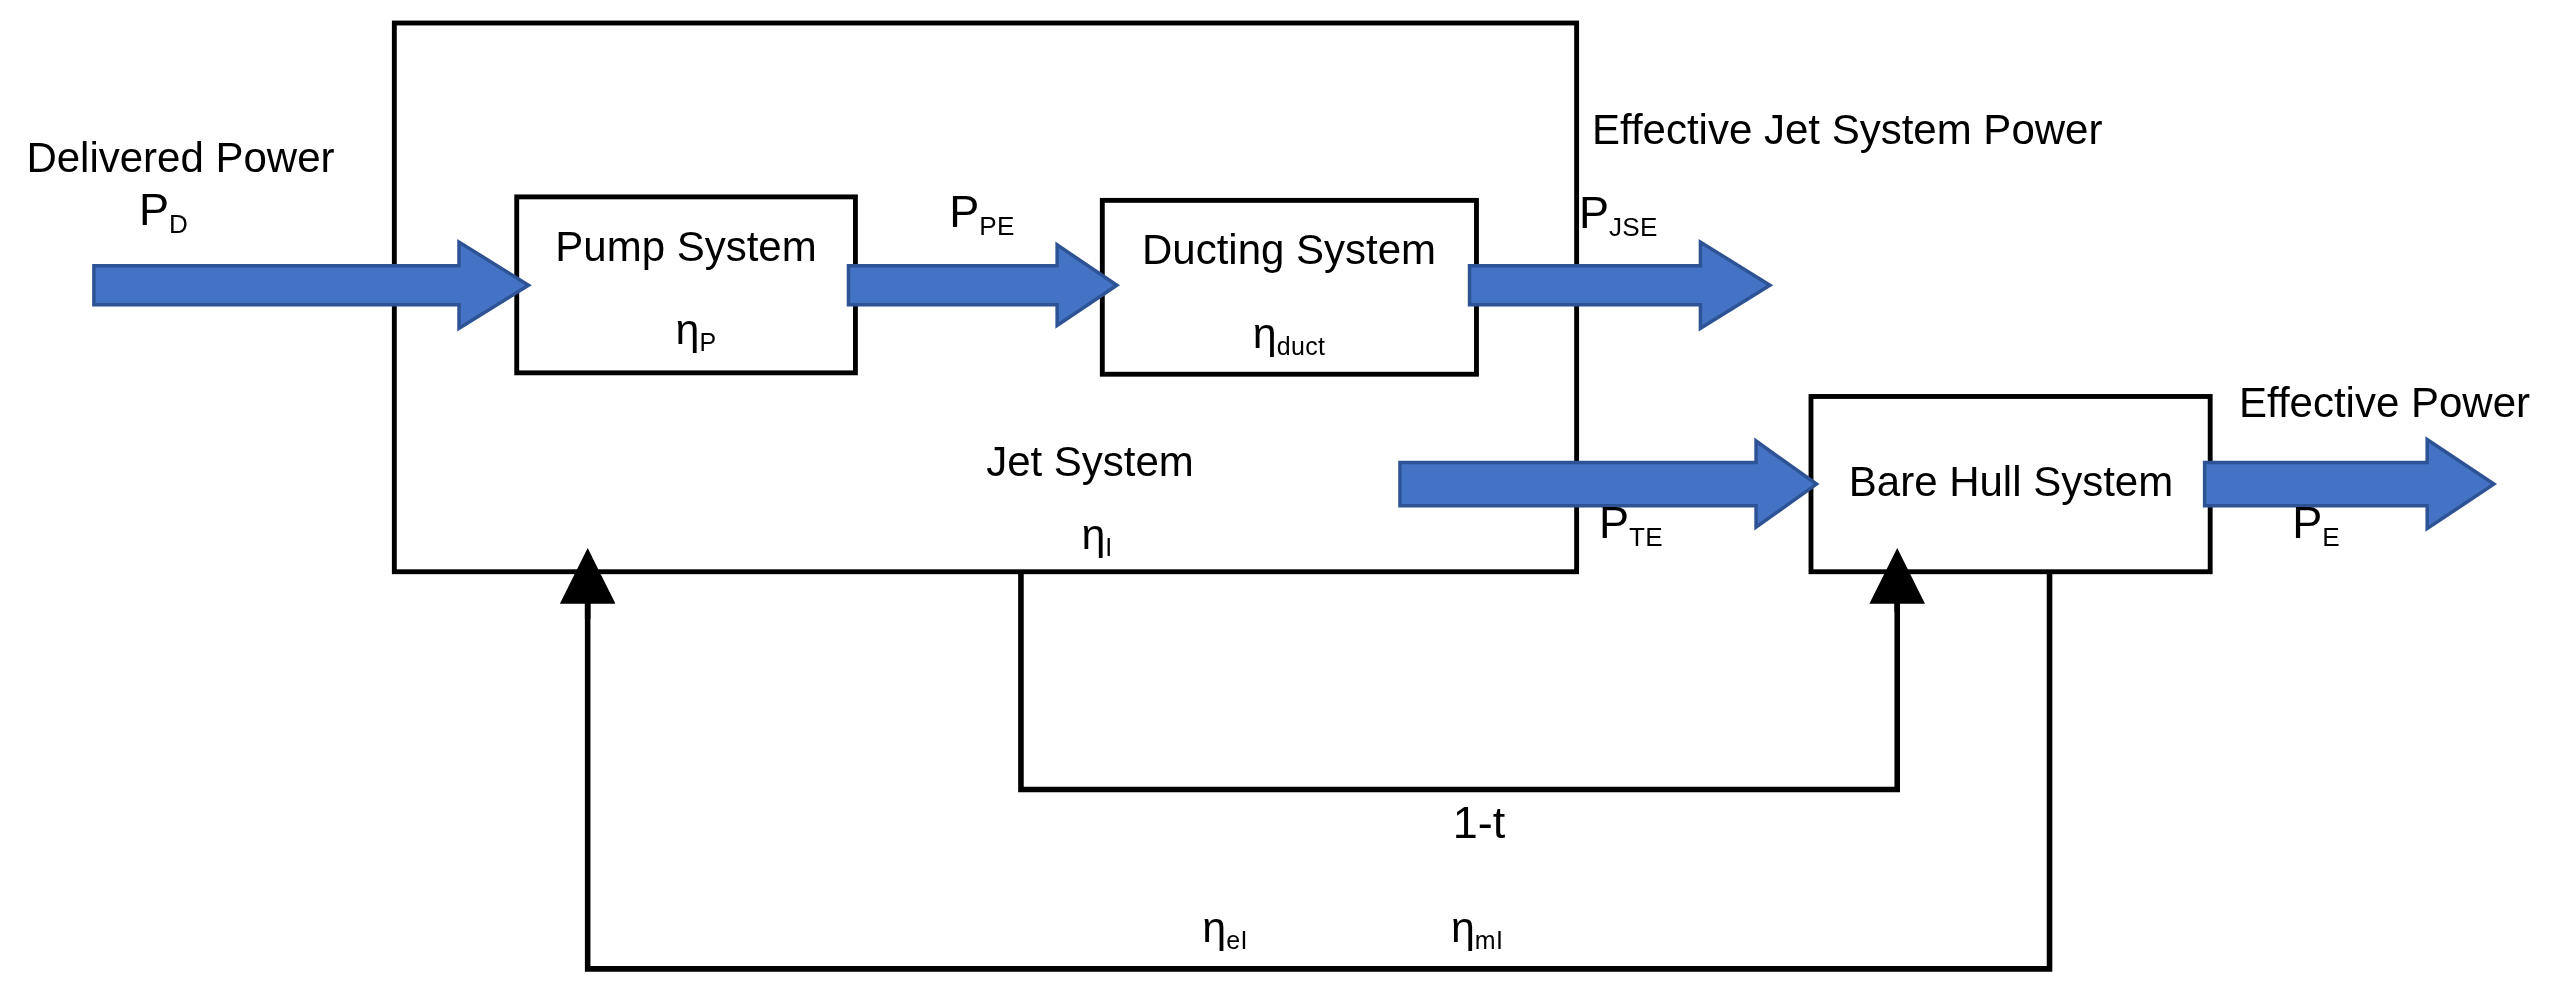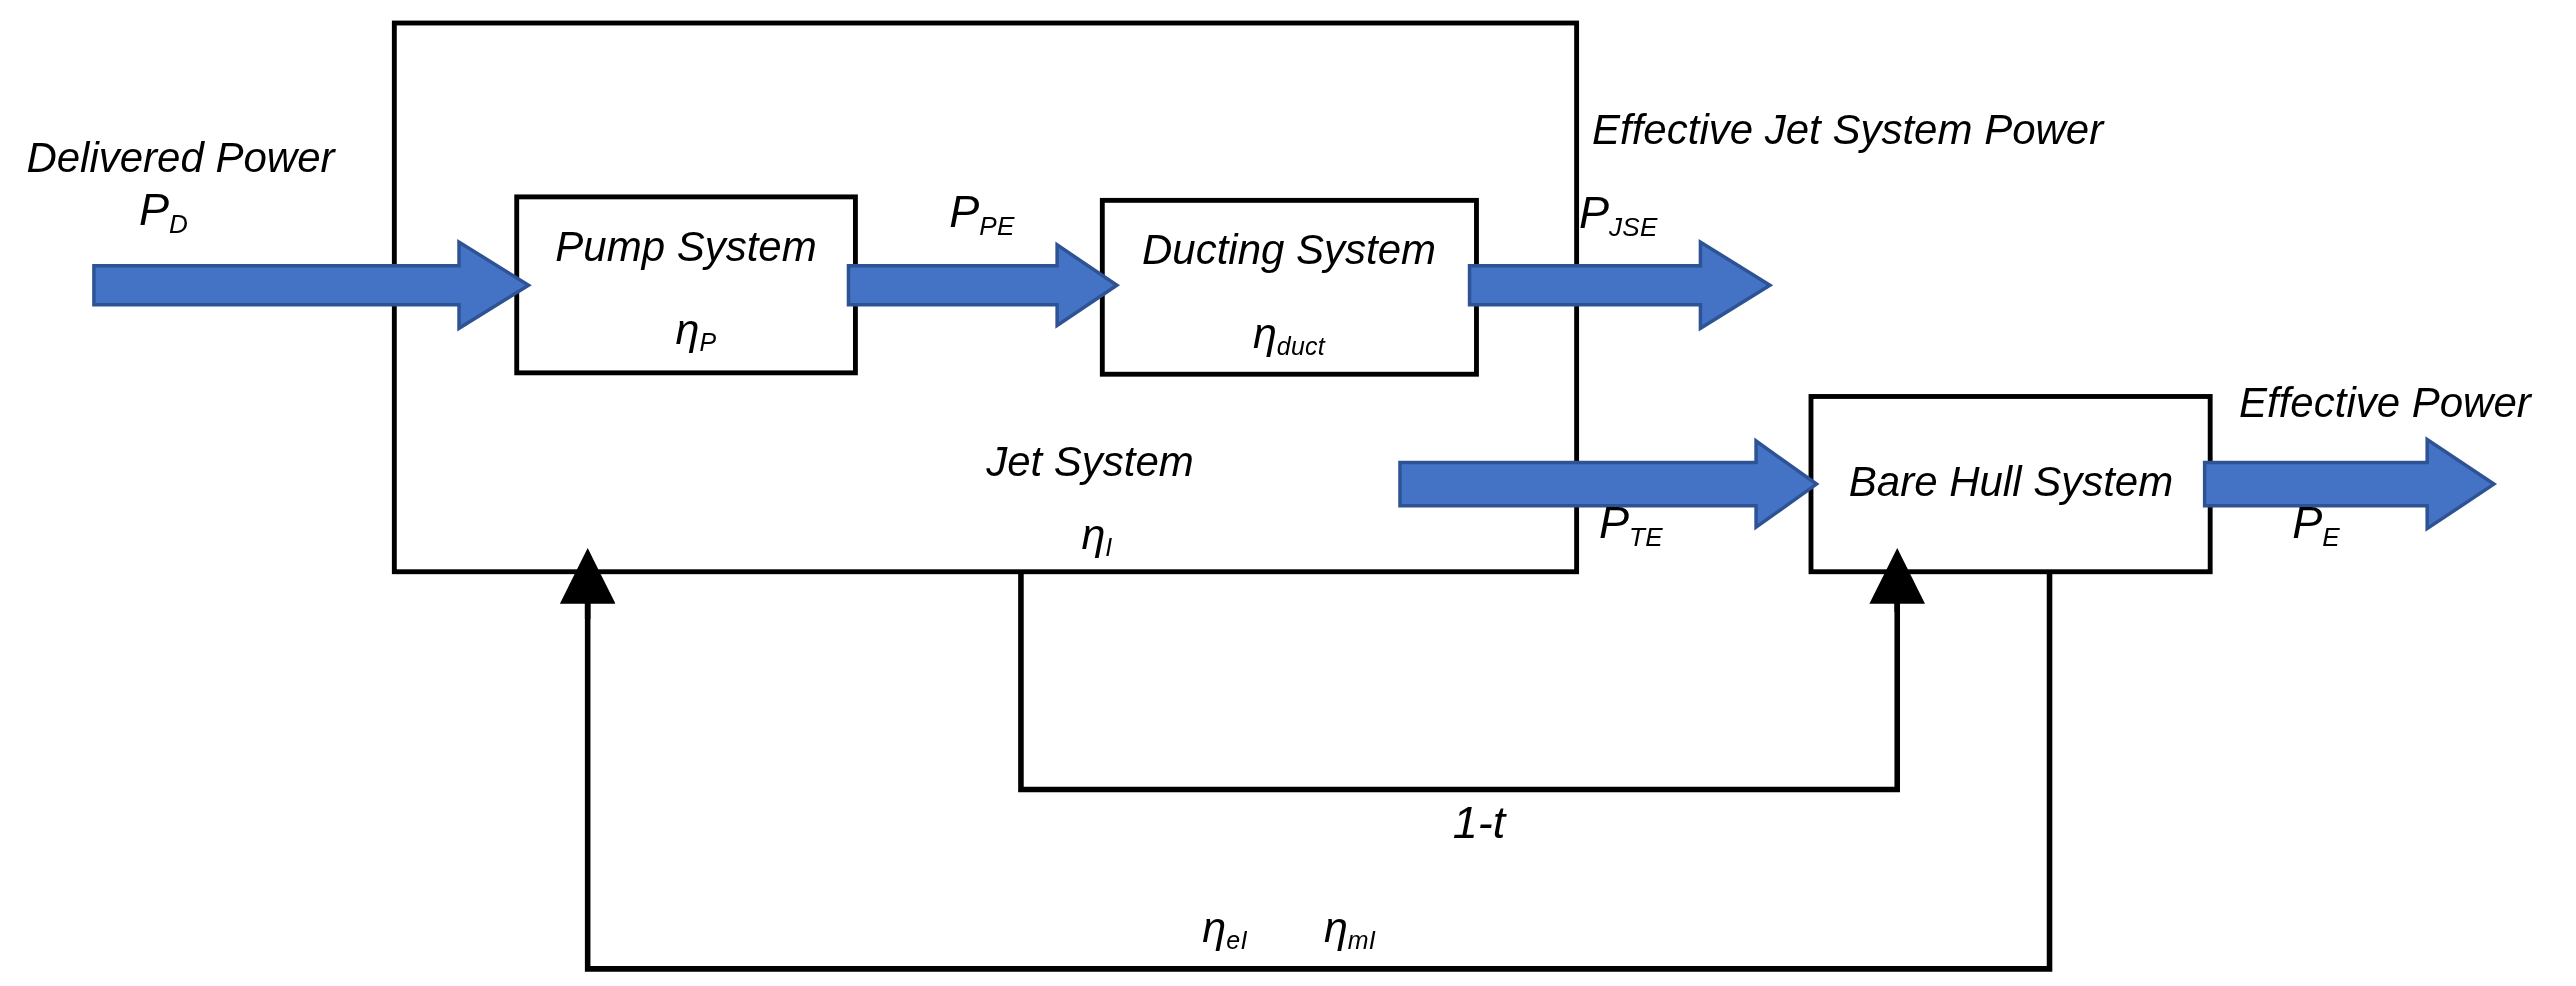--- a/index.html
+++ b/index.html
@@ -11,21 +11,20 @@
   body {
     font-family: "Liberation Sans", sans-serif;
     color: #000000;
   }
   #diagram-root {
     position: relative;
     width: 2576px;
     height: 987px;
     background: #ffffff;
     overflow: hidden;
-    font-style: italic;
   }
   svg.layer {
     position: absolute;
     left: 0;
     top: 0;
     width: 2576px;
     height: 987px;
   }
   .txt {
     position: absolute;
@@ -118,16 +117,16 @@
   <div class="txt t-sym ctr" style="left:1631px; top:499px;"><span>P</span><span class="sub">TE</span></div>
 
   <div class="txt t-box ctr" style="left:2011px; top:460px;">Bare Hull System</div>
 
   <div class="txt t-caption" style="left:2239px; top:381px;">Effective Power</div>
   <div class="txt t-sym ctr" style="left:2316px; top:499px;"><span>P</span><span class="sub">E</span></div>
 
   <div class="txt t-sym ctr" style="left:1479px; top:799px;text-align:right;">1-t</div>
 
   <div class="txt t-eta ctr" style="left:1225px; top:905px;"><span>η</span><span class="sub">eI</span></div>
-  <div class="txt t-eta ctr" style="left:1350px; top:905px;"><span>η</span><span class="sub">mI</span></div>
+  <div class="txt t-eta ctr" style="left:1477px; top:905px;"><span>η</span><span class="sub">mI</span></div>
 
 </div>
 
 
 </body></html>

